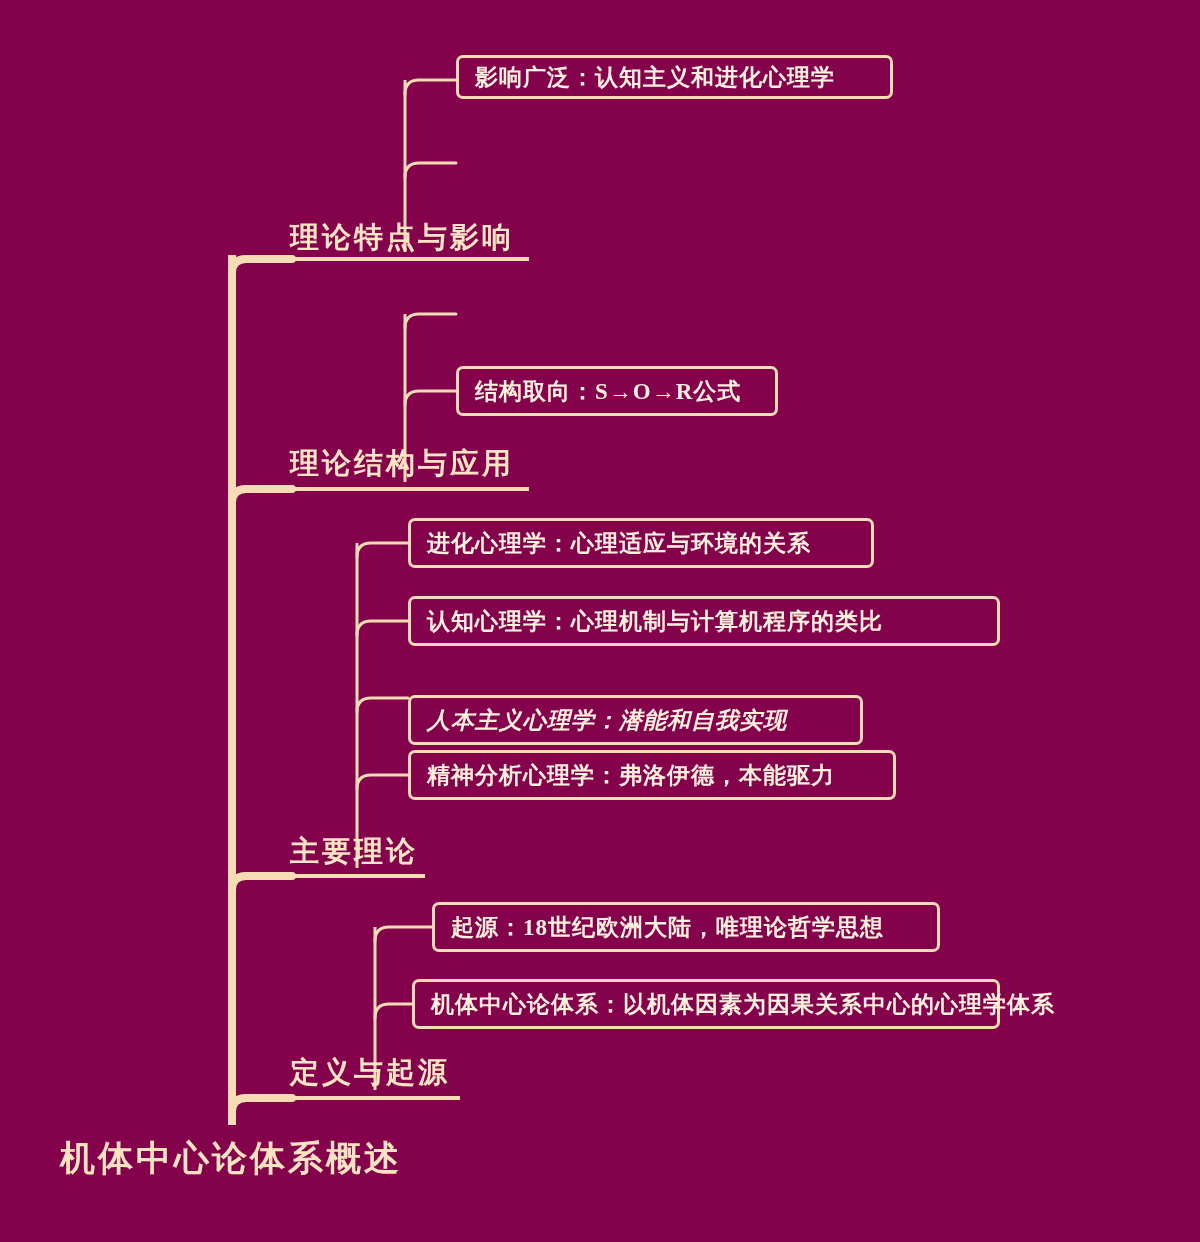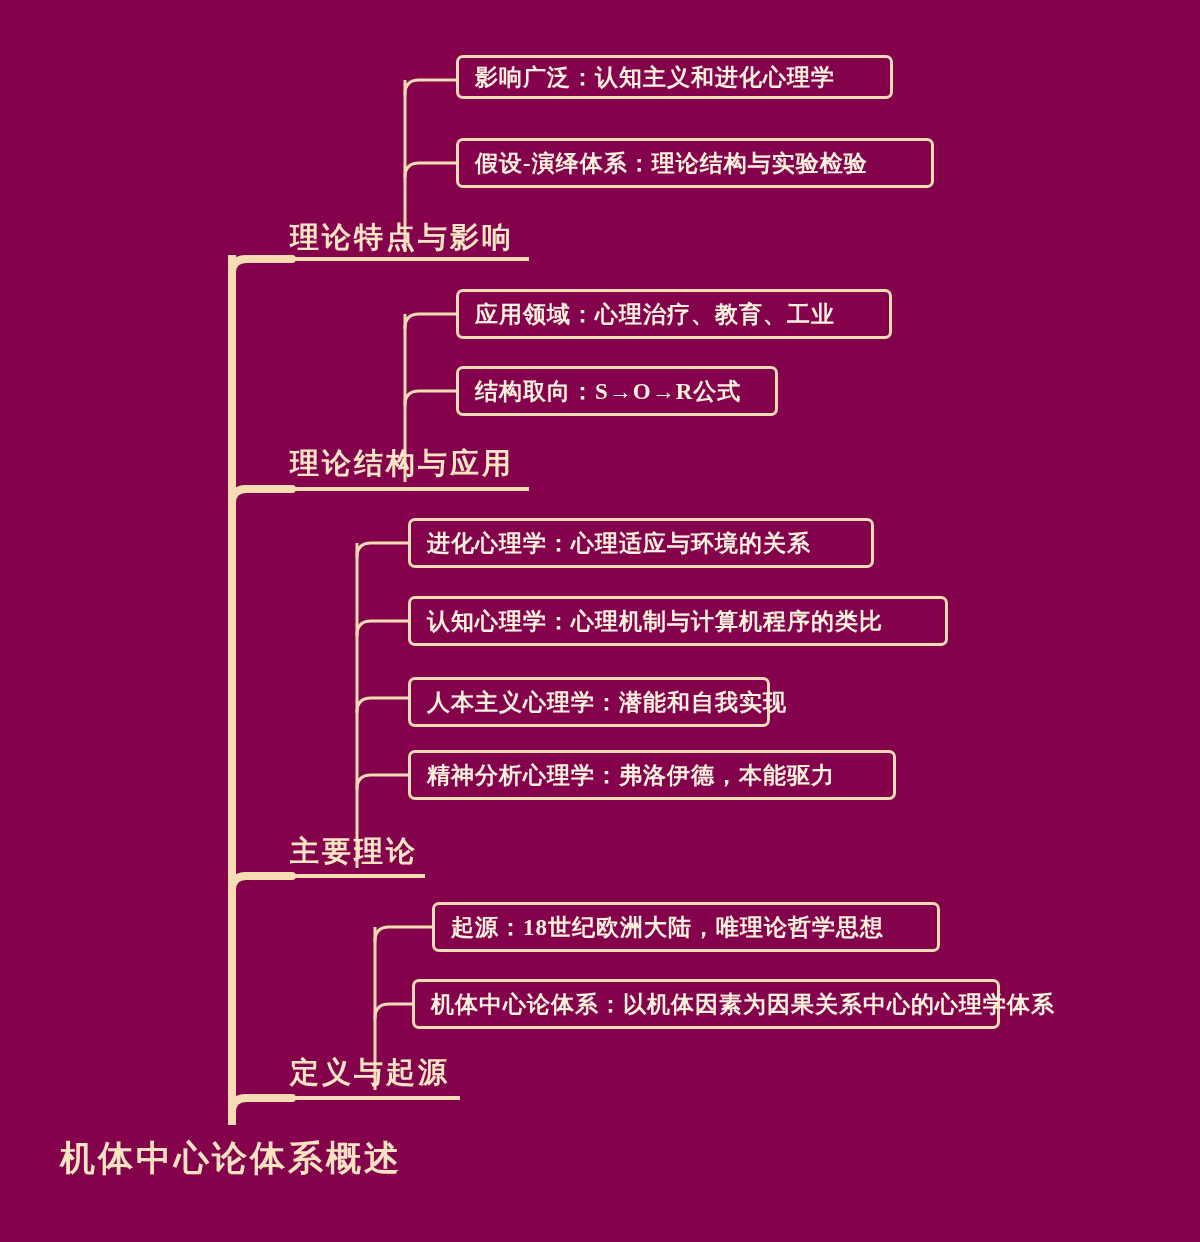--- a/index.html
+++ b/index.html
@@ -71,30 +71,28 @@
         <path d="M 357 635 Q 357 621 371 621 L 408 621" stroke="#f6dcb4" stroke-width="3" fill="none" stroke-linecap="round" stroke-linejoin="round"></path>
         <path d="M 357 712 Q 357 698 371 698 L 408 698" stroke="#f6dcb4" stroke-width="3" fill="none" stroke-linecap="round" stroke-linejoin="round"></path>
         <path d="M 357 789 Q 357 775 371 775 L 408 775" stroke="#f6dcb4" stroke-width="3" fill="none" stroke-linecap="round" stroke-linejoin="round"></path>
         <path d="M 375 927 L 375 1090" stroke="#f6dcb4" stroke-width="3" fill="none" stroke-linecap="butt" stroke-linejoin="round"></path>
         <path d="M 375 941 Q 375 927 389 927 L 432 927" stroke="#f6dcb4" stroke-width="3" fill="none" stroke-linecap="round" stroke-linejoin="round"></path>
         <path d="M 375 1018 Q 375 1004 389 1004 L 412 1004" stroke="#f6dcb4" stroke-width="3" fill="none" stroke-linecap="round" stroke-linejoin="round"></path>
       </g>
   </svg>
 
   <div class="node-box" style="left: 456px; top: 55px; width: 437px; height: 44px;">影响广泛：认知主义和进化心理学</div>
-  <div class="node-box" style="left: 456px; top: 138px; width: 478px; height: 50px;">假设-演绎体系：理论结构与实验检验</div>
   <div class="branch-label" style="left: 290px; top: 218px;">理论特点与影响</div>
 
-  <div class="node-box" style="left: 456px; top: 289px; width: 436px; height: 50px;">应用领域：心理治疗、教育、工业</div>
   <div class="node-box" style="left: 456px; top: 366px; width: 322px; height: 50px;">结构取向：S→O→R公式</div>
   <div class="branch-label" style="left: 290px; top: 444px;">理论结构与应用</div>
 
   <div class="node-box" style="left: 408px; top: 518px; width: 466px; height: 50px;">进化心理学：心理适应与环境的关系</div>
-  <div class="node-box" style="left: 408px; top: 596px; width: 540px; height: 50px;">认知心理学：心理机制与计算机程序的类比</div>
-  <div class="node-box" style="left: 408px; top: 677px; width: 362px; height: 50px;">人本主义心理学：潜能和自我实现</div>
+  <div class="node-box" style="left: 408px; top: 596px; width: 592px; height: 50px;">认知心理学：心理机制与计算机程序的类比</div>
+  <div class="node-box" style="left: 408px; top: 695px; width: 455px; height: 50px; font-style: italic;">人本主义心理学：潜能和自我实现</div>
   <div class="node-box" style="left: 408px; top: 750px; width: 488px; height: 50px;">精神分析心理学：弗洛伊德，本能驱力</div>
   <div class="branch-label" style="left: 290px; top: 832px;">主要理论</div>
 
   <div class="node-box" style="left: 432px; top: 902px; width: 508px; height: 50px;">起源：18世纪欧洲大陆，唯理论哲学思想</div>
   <div class="node-box" style="left: 412px; top: 979px; width: 588px; height: 50px;">机体中心论体系：以机体因素为因果关系中心的心理学体系</div>
   <div class="branch-label" style="left: 290px; top: 1053px;">定义与起源</div>
 
   <div class="root-label" style="left: 60px; top: 1135px; text-align: center;">机体中心论体系概述</div>
 
 </div>

